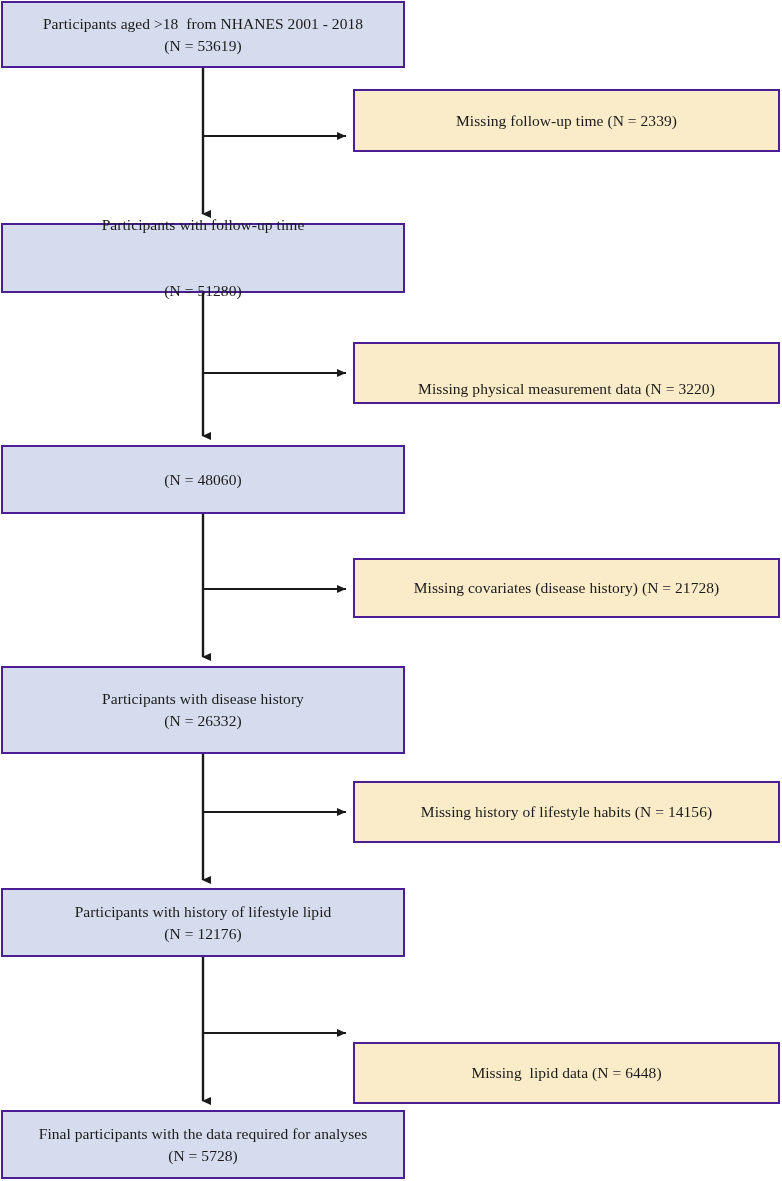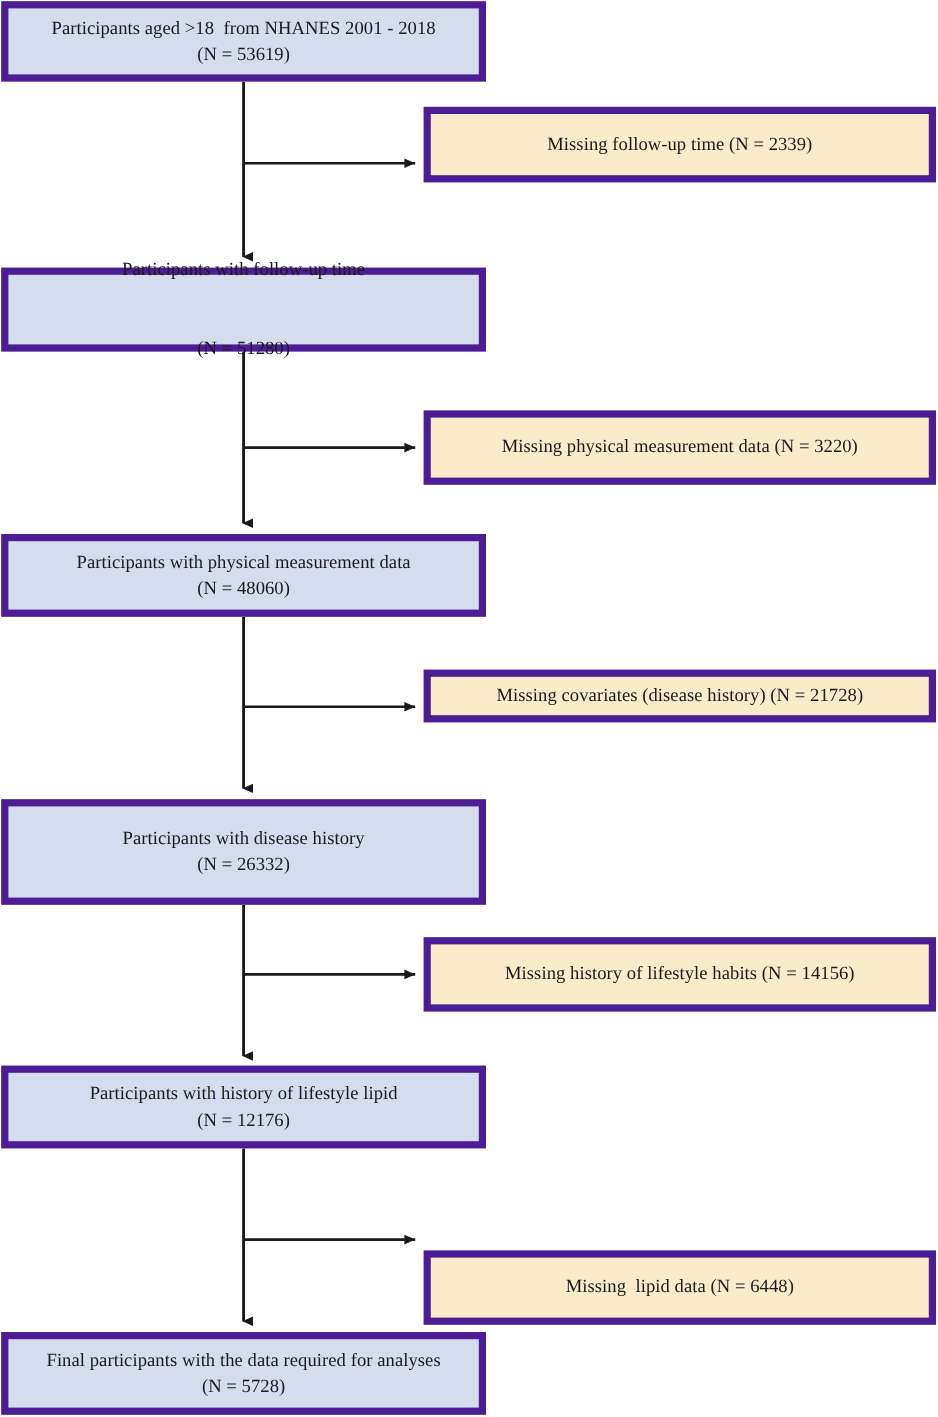--- a/index.html
+++ b/index.html
@@ -11,21 +11,21 @@
   }
   #flow-root {
     position: relative;
     width: 782px;
     height: 1181px;
     overflow: hidden;
     background: #ffffff;
   }
   .node {
     position: absolute;
-    border: 6px solid #4c1d95;
+    border: 2px solid #4c1d95;
     display: flex;
     flex-direction: column;
     align-items: center;
     justify-content: center;
     text-align: center;
     color: #1a1a1a;
     font-size: 15.5px;
     line-height: 1.42;
     letter-spacing: 0.05px;
     padding: 2px 8px;
@@ -87,21 +87,20 @@
     <span class="line1">Participants aged &gt;18  from NHANES 2001 - 2018</span>
     <span class="line2">(N = 53619)</span>
   </div>
 
   <div class="node main" style="top:223px; height:70px;gap:44px;">
     <span class="line1">Participants with follow-up time</span>
     <span class="line2">(N = 51280)</span>
   </div>
 
   <div class="node main" style="top:445px; height:69px;">
-    <span class="line1">Participants with physical measurement data</span>
     <span class="line2">(N = 48060)</span>
   </div>
 
   <div class="node main" style="top:666px; height:88px;">
     <span class="line1">Participants with disease history</span>
     <span class="line2">(N = 26332)</span>
   </div>
 
   <div class="node main" style="top:888px; height:69px;">
     <span class="line1">Participants with history of lifestyle lipid</span>
@@ -110,25 +109,25 @@
 
   <div class="node main" style="top:1110px; height:69px;">
     <span class="line1">Final participants with the data required for analyses</span>
     <span class="line2">(N = 5728)</span>
   </div>
 
   <div class="node excl" style="top:89px; height:63px;">
     <span class="line1">Missing follow-up time (N = 2339)</span>
   </div>
 
-  <div class="node excl" style="top:342px; height:62px;">
+  <div class="node excl" style="top:342px; height:62px;justify-content:flex-end;">
     <span class="line1">Missing physical measurement data (N = 3220)</span>
   </div>
 
-  <div class="node excl" style="top:558px; height:44px;">
+  <div class="node excl" style="top:558px; height:60px;">
     <span class="line1">Missing covariates (disease history) (N = 21728)</span>
   </div>
 
   <div class="node excl" style="top:781px; height:62px;">
     <span class="line1">Missing history of lifestyle habits (N = 14156)</span>
   </div>
 
   <div class="node excl" style="top:1002px; height:62px;margin-top:40px;">
     <span class="line1">Missing  lipid data (N = 6448)</span>
   </div>

